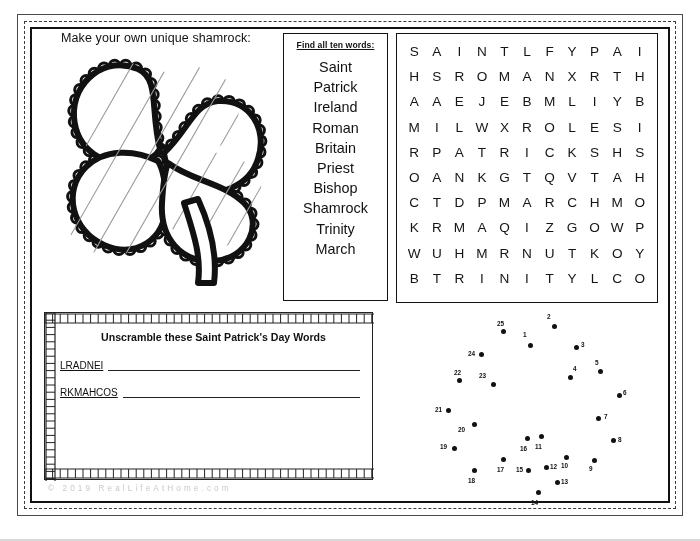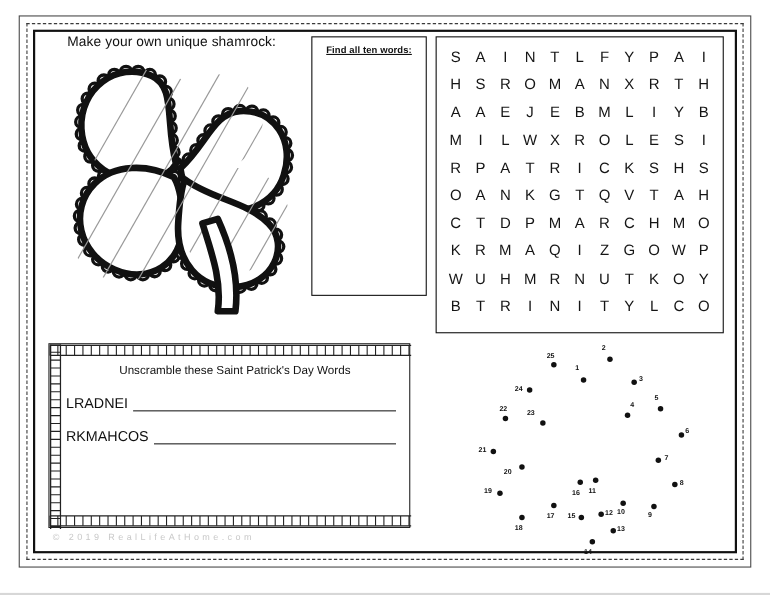--- a/index.html
+++ b/index.html
@@ -40,21 +40,21 @@
     position:absolute;left:36px;top:23px;width:240px;height:272px;
   }
   #shamrock-title{
     font-size:12.5px;color:#111;text-align:center;
     padding-top:8px;letter-spacing:.1px;
   }
   #shamrock-art{position:absolute;left:6px;top:30px;width:234px;height:236px;}
 
   
   #wordlist-panel{
-    position:absolute;left:283px;top:33px;width:105px;height:236px;
+    position:absolute;left:283px;top:33px;width:105px;height:268px;
     border:1.6px solid #111;box-sizing:border-box;background:#fff;
   }
   #wordlist-head{
     font-size:8.6px;font-weight:bold;color:#111;text-align:center;
     text-decoration:underline;margin-top:6px;letter-spacing:.1px;
   }
   #wordlist-items{margin-top:7px;text-align:center;}
   .wl-item{
     font-size:14.4px;color:#111;line-height:20.2px;white-space:nowrap;
   }
@@ -77,27 +77,27 @@
     border:1.4px solid #222;box-sizing:border-box;background:#fff;
   }
   .tick-frame{position:absolute;pointer-events:none;}
   #tick-top{left:0;top:0;width:329px;height:11px;}
   #tick-bottom{left:0;bottom:0;width:329px;height:11px;}
   #tick-left{left:0;top:0;width:11px;height:168px;}
   #unscramble-inner{
     position:absolute;left:12px;top:12px;right:2px;bottom:12px;
   }
   #unscramble-title{
-    font-size:10.6px;color:#111;text-align:center;padding-top:6px;
+    font-size:10.6px;color:#111;text-align:center;padding-top:6px;font-weight:bold;
   }
   .scram-row{
     display:flex;align-items:flex-end;margin-top:15.5px;padding-left:3px;
   }
   .scram-word{
-    font-size:13px;color:#111;white-space:nowrap;padding-right:5px;
+    font-size:10px;color:#111;white-space:nowrap;padding-right:5px;text-decoration:underline;
   }
   .scram-line{
     flex:1 1 auto;border-bottom:1.1px solid #222;height:11px;margin-right:10px;
   }
   #copyright{
     position:absolute;left:48px;top:484px;width:330px;
     font-size:8.2px;color:#c9c9c9;letter-spacing:3.1px;white-space:nowrap;
   }
 
   
@@ -280,20 +280,32 @@
         <line x1="170" y1="274" x2="330" y2="-6"></line>
       </g>
 
       <path d="M142 150 C 150 176, 160 202, 156 230 L 172 230 C 176 198, 166 168, 156 146 Z" fill="#ffffff" stroke="#111111" stroke-width="6" stroke-linejoin="round"></path>
     </svg>
   </div>
 </div>
 
 <div id="wordlist-panel">
   <div id="wordlist-head">Find all ten words:</div>
+  <div id="wordlist-items">
+      <div class="wl-item">Saint</div>
+      <div class="wl-item">Patrick</div>
+      <div class="wl-item">Ireland</div>
+      <div class="wl-item">Roman</div>
+      <div class="wl-item">Britain</div>
+      <div class="wl-item">Priest</div>
+      <div class="wl-item">Bishop</div>
+      <div class="wl-item">Shamrock</div>
+      <div class="wl-item">Trinity</div>
+      <div class="wl-item">March</div>
+    </div>
 </div>
 
 <div id="wordsearch-panel">
     <div class="ws-row">
       <div class="ws-cell">S</div>
       <div class="ws-cell">A</div>
       <div class="ws-cell">I</div>
       <div class="ws-cell">N</div>
       <div class="ws-cell">T</div>
       <div class="ws-cell">L</div>

